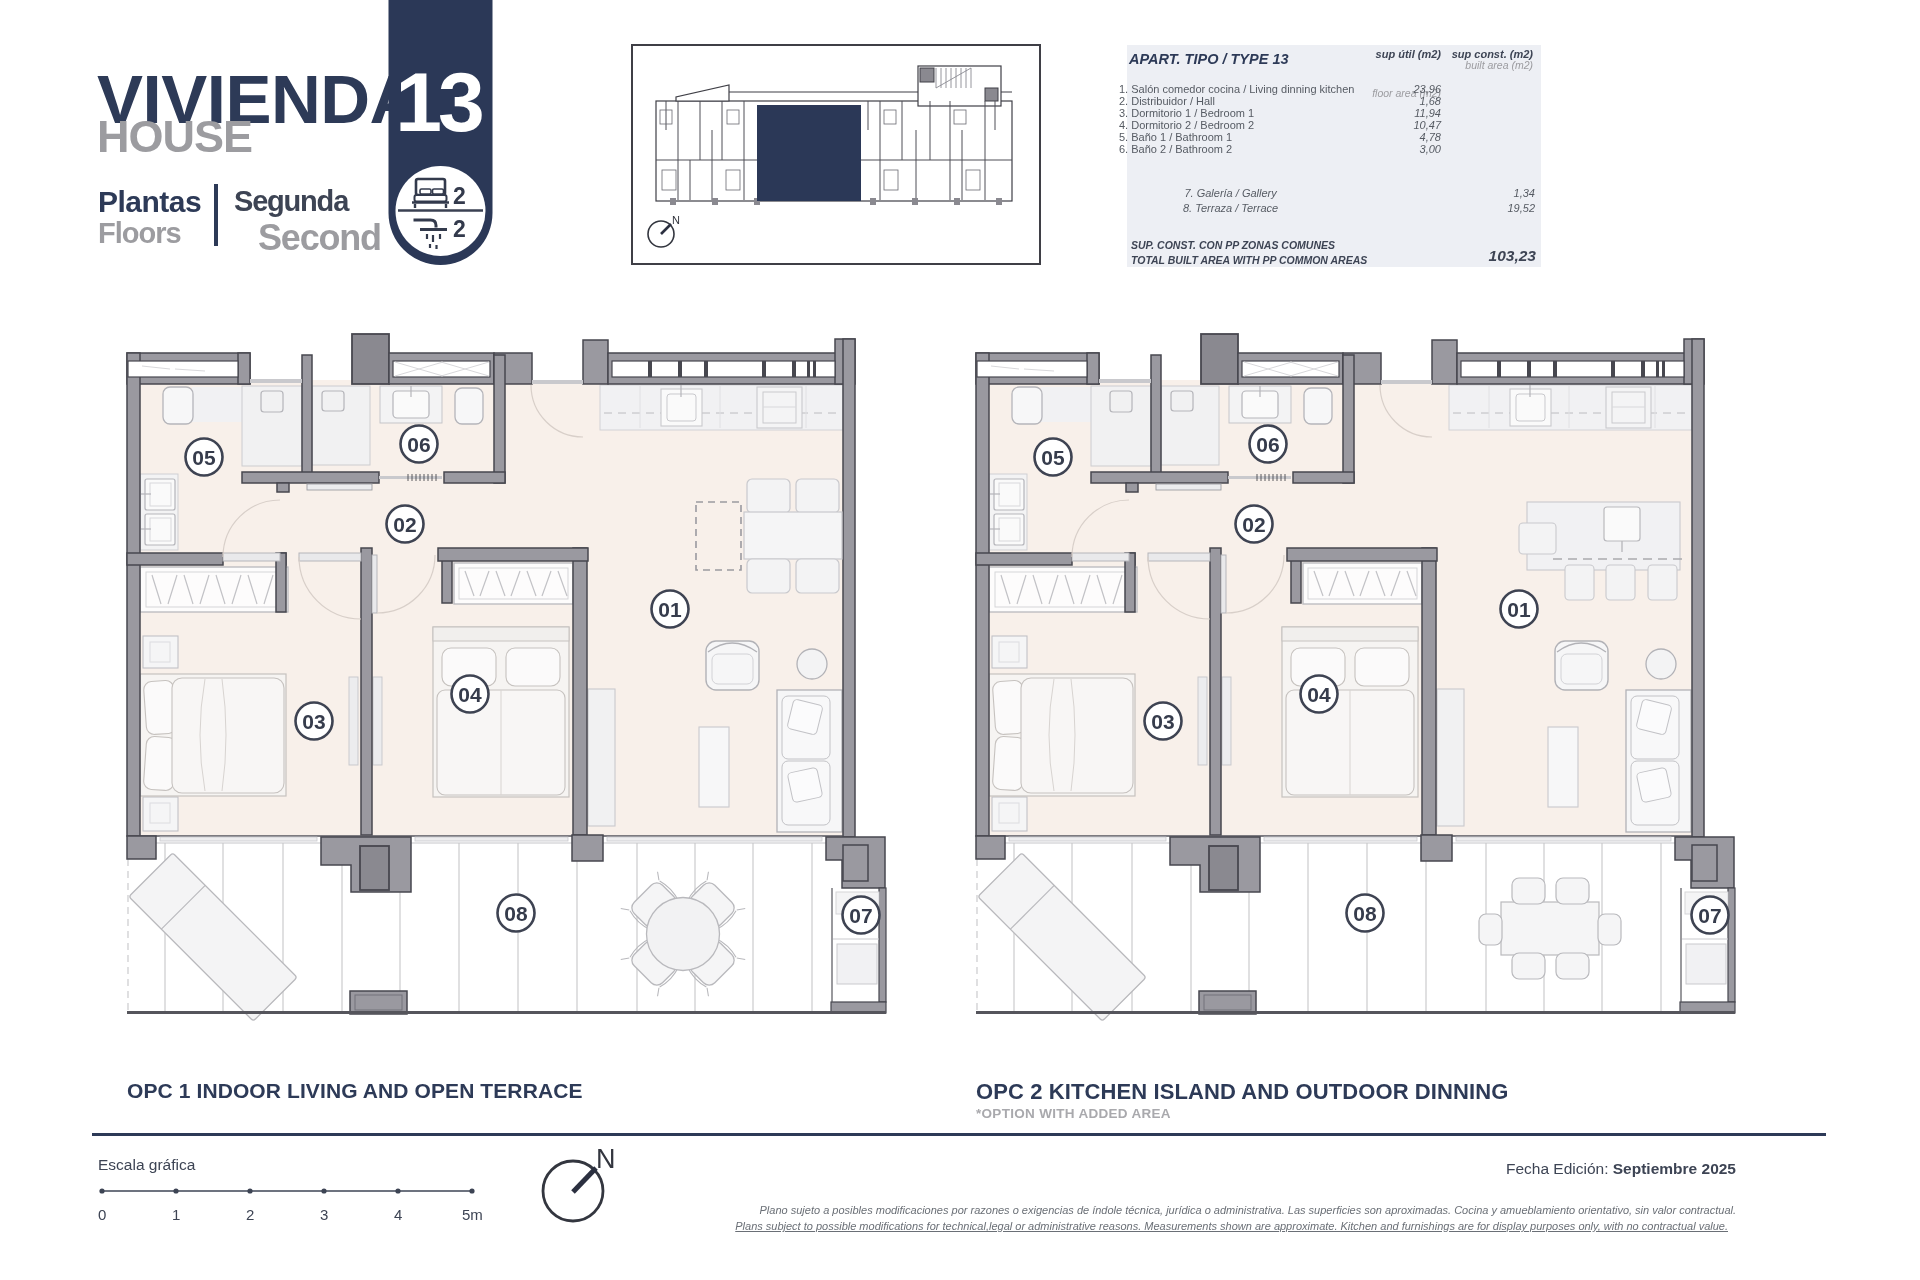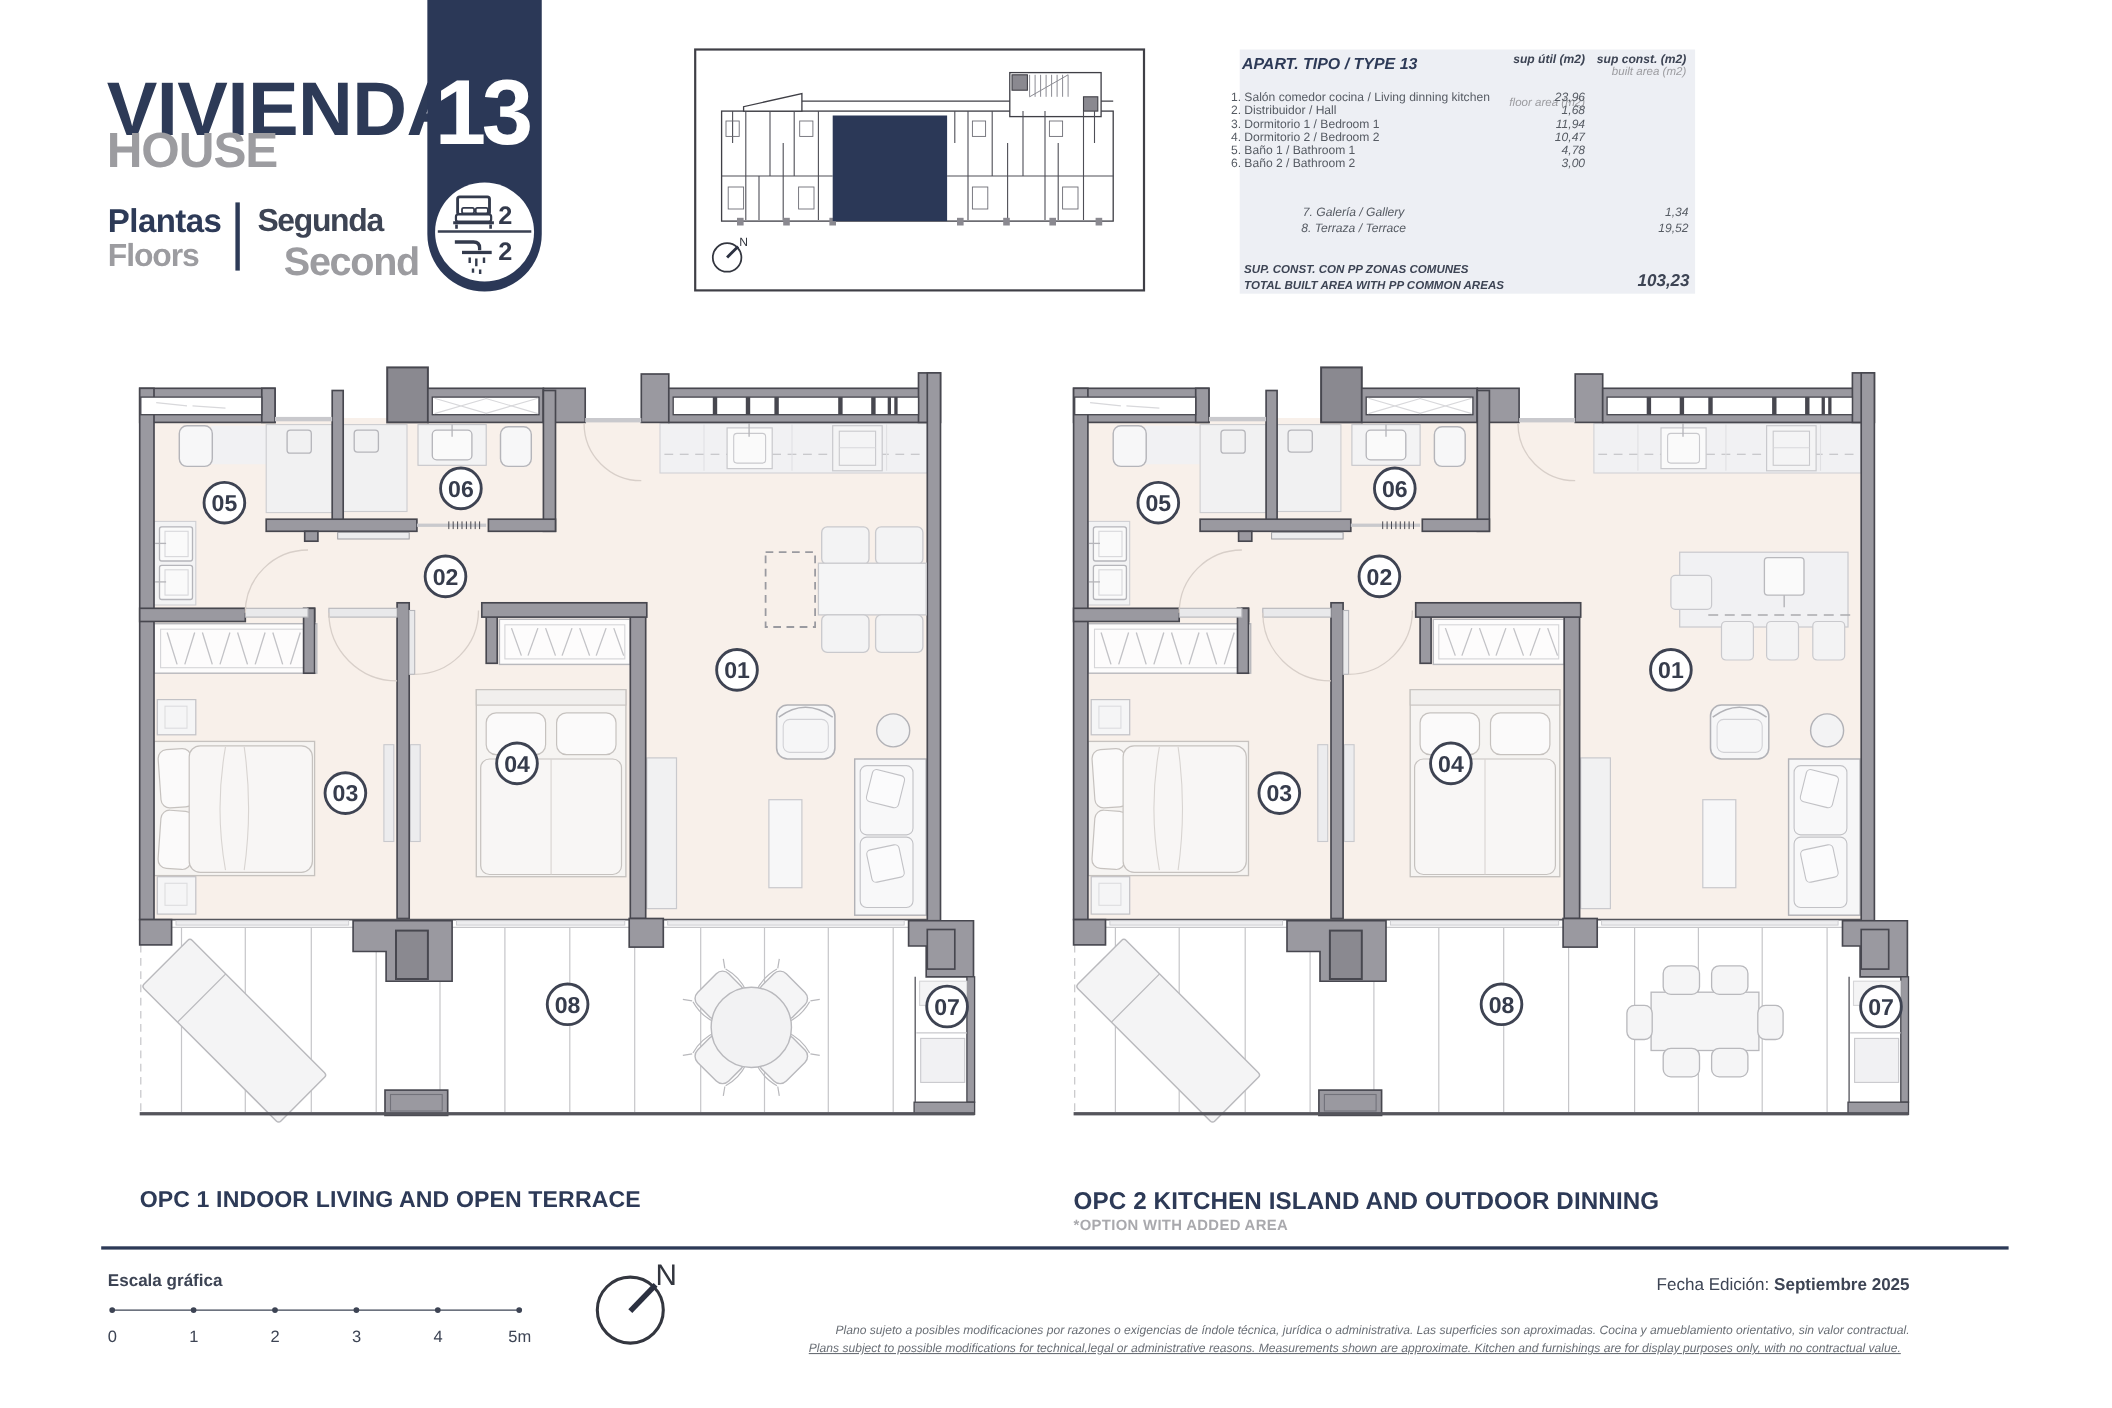--- a/index.html
+++ b/index.html
@@ -567,21 +567,21 @@
 </svg>
 
 <div class="abs navy" style="left:127px;top:1079px;font-size:21px;font-weight:bold;letter-spacing:0.1px;">OPC 1 INDOOR LIVING AND OPEN TERRACE</div>
 
 <div class="abs navy" style="left:976px;top:1079px;font-size:22px;font-weight:bold;letter-spacing:0.1px;">OPC 2 KITCHEN ISLAND AND OUTDOOR DINNING</div>
 
 <div class="abs" style="left:976px;top:1106px;font-size:13.5px;font-weight:bold;color:#a9a9ad;letter-spacing:0.3px;">*OPTION WITH ADDED AREA</div>
 
 <div class="abs" style="left:92px;top:1133px;width:1734px;height:2.5px;background:#2d3a57;"></div>
 
-<div class="abs" style="left:98px;top:1156px;font-size:15.5px;font-weight:bold;color:#3d4454;">Escala gráfica</div>
+<div class="abs" style="left:98px;top:1156px;font-size:15.5px;font-weight:normal;color:#3d4454;">Escala gráfica</div>
 
 <svg class="abs" style="left:90px;top:1180px;" width="400" height="45" viewBox="0 0 400 45">
   <line x1="12" y1="11" x2="382" y2="11" stroke="#3d4454" stroke-width="1.3"></line>
   <g fill="#3d4454">
     <circle cx="12" cy="11" r="2.6"></circle>
       <circle cx="86" cy="11" r="2.6"></circle>
       <circle cx="160" cy="11" r="2.6"></circle>
     <circle cx="234" cy="11" r="2.6"></circle>
       <circle cx="308" cy="11" r="2.6"></circle>
       <circle cx="382" cy="11" r="2.6"></circle>

